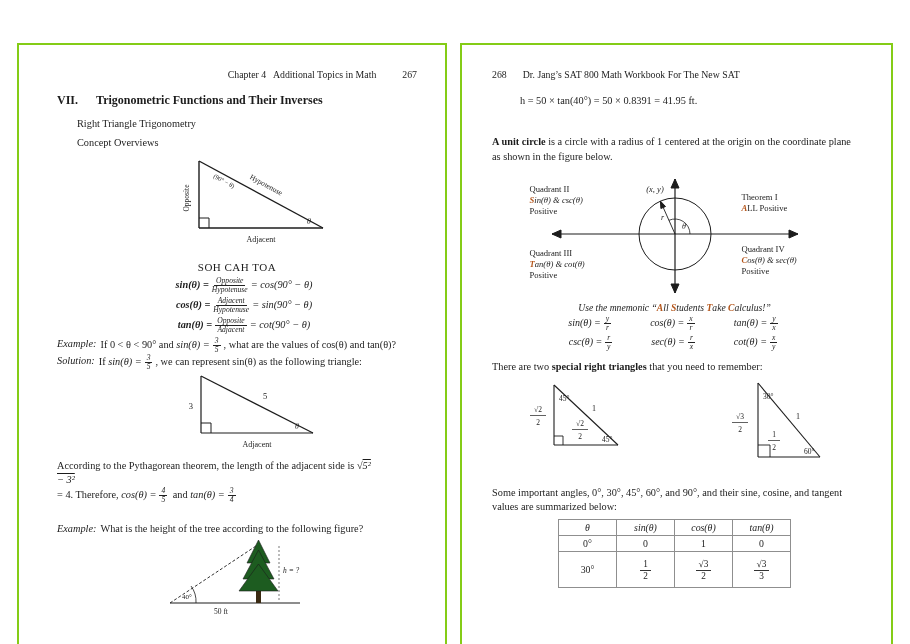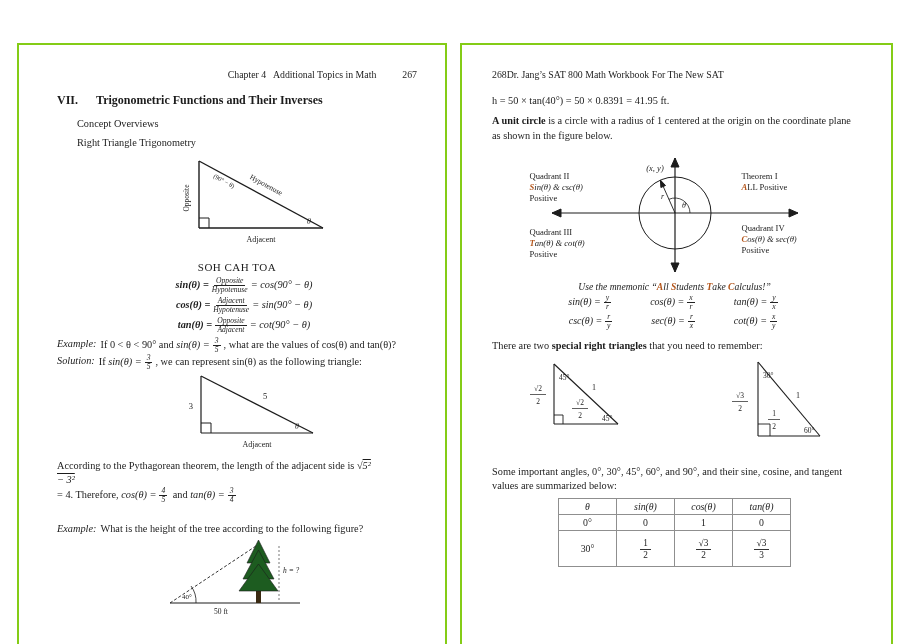--- a/index.html
+++ b/index.html
@@ -4,21 +4,21 @@
 <style>
   html,body{margin:0;padding:0;}
   body{width:910px;height:644px;background:#ffffff;position:relative;
        font-family:"Liberation Serif", serif;color:#1c1c1c;}
   .page{position:absolute;top:43px;height:620px;background:#fff;border:2px solid #84cc16;box-sizing:border-box;}
   .page.pleft{left:17px;width:430px;padding:24px 28px 0 38px;}
   .page.pright{left:460px;width:433px;padding:24px 34px 0 30px;}
   .pg-header{font-size:9.8px;display:flex;}
   .pg-header span{white-space:pre;}
   .h-left{justify-content:flex-end;gap:26px;margin-bottom:13px;}
-  .h-right{justify-content:flex-start;gap:0;margin-bottom:14px;}
+  .h-right{justify-content:flex-start;gap:16px;margin-bottom:14px;}
   .sec-title{font-weight:bold;font-size:12px;display:flex;gap:18px;margin-bottom:9px;}
   .p{font-size:10.3px;line-height:1.4;}
   .indent1{margin-left:20px;margin-bottom:5px;}
   .center{text-align:center;}
   .math{font-style:italic;}
   .mathb{font-style:italic;font-weight:bold;}
   .tag{font-style:italic;margin-right:4px;}
   .pre{white-space:pre;}
   .frac{display:inline-flex;flex-direction:column;align-items:center;vertical-align:middle;
         line-height:1.05;font-size:7.6px;margin:0 3px;font-style:italic;}
@@ -55,22 +55,22 @@
     <div class="pg-header h-left">
       <span>Chapter 4   Additional Topics in Math</span>
       <span>267</span>
     </div>
 
     <div class="sec-title">
       <span>VII.</span>
       <span>Trigonometric Functions and Their Inverses</span>
     </div>
 
+    <div class="p indent1">Right Triangle Trigonometry</div>
     <div class="p indent1">Concept Overviews</div>
-    <div class="p indent1">Right Triangle Trigonometry</div>
 
     <div class="figwrap">
       <svg width="200" height="98" viewBox="0 0 200 98">
         <g stroke-width="1.4" fill="none">
           <line x1="62" y1="5" x2="62" y2="72"></line>
           <line x1="62" y1="72" x2="186" y2="72"></line>
           <line x1="62" y1="5" x2="186" y2="72"></line>
           <path d="M62 62 h10 v10" stroke-width="1"></path>
         </g>
         <text x="52" y="42" font-size="7.5" text-anchor="middle" transform="rotate(-90 52 42)">Opposite</text>
@@ -166,25 +166,25 @@
       </svg>
     </div>
   </div>
 
   <div class="page pright">
     <div class="pg-header h-right">
       <span>268</span>
       <span>Dr. Jang’s SAT 800 Math Workbook For The New SAT</span>
     </div>
 
-    <div class="p" style="">
+    <div class="p" style="margin-left:28px;">
       <span>h = 50 × tan(40°) = 50 × 0.8391 = 41.95 ft.</span>
     </div>
 
-    <div class="p" style="margin-top:6px;">
+    <div class="p" style="margin-top:27px;">
       <b>A unit circle</b><span> is a circle with a radius of 1 centered at the origin on the coordinate plane as shown in the figure below.</span>
     </div>
 
     <div class="ucwrap" style="margin-top:8px;">
       <svg width="330" height="128" viewBox="0 0 330 128">
         <g stroke-width="1.2">
           <line x1="42" y1="62" x2="288" y2="62"></line>
           <line x1="165" y1="7" x2="165" y2="121"></line>
         </g>
         <g stroke="none" fill="#1c1c1c">
@@ -194,21 +194,21 @@
           <polygon points="165,121 161,112 169,112"></polygon>
           <polygon points="150.4,29.1 155.5,34.5 150.9,36.5"></polygon>
         </g>
         <circle cx="165" cy="62" r="36" fill="none" stroke-width="1"></circle>
         <line x1="165" y1="62" x2="150.4" y2="29.1" stroke-width="0.9"></line>
         <path d="M180 62 A15 15 0 0 0 158.9 48.3" fill="none" stroke-width="0.8"></path>
         <text x="145" y="20" font-size="8.5" font-style="italic" text-anchor="middle">(x, y)</text>
         <text x="151" y="48" font-size="8" font-style="italic">r</text>
         <text x="172" y="57" font-size="8" font-style="italic">θ</text>
       </svg>
-      <div class="quad" style="left:20px;top:20px;">
+      <div class="quad" style="left:20px;top:12px;">
         <div>Quadrant II</div>
         <div class="fl"><span class="accL" style="color: rgb(179, 84, 25);">S</span><span>in(θ) &amp; csc(θ)</span></div>
         <div>Positive</div>
       </div>
       <div class="quad" style="left:232px;top:20px;">
         <div>Theorem I</div>
         <div><span class="accL" style="color: rgb(179, 84, 25);">A</span><span>LL Positive</span></div>
       </div>
       <div class="quad" style="left:20px;top:76px;">
         <div>Quadrant III</div>

